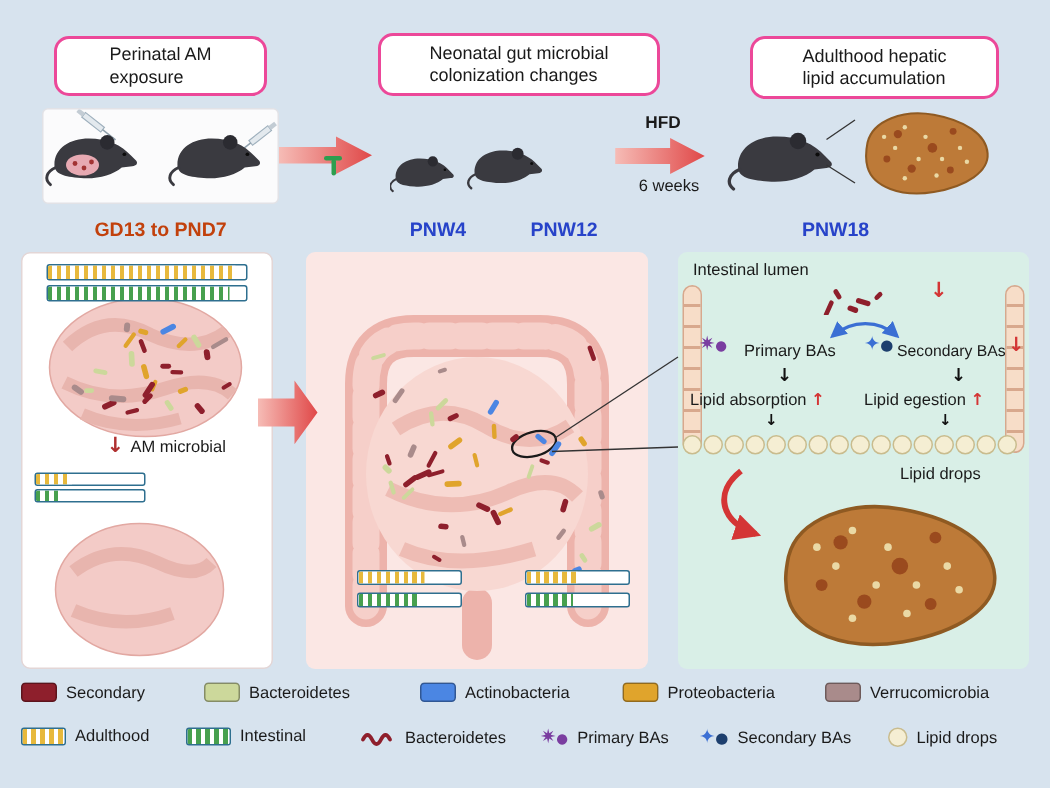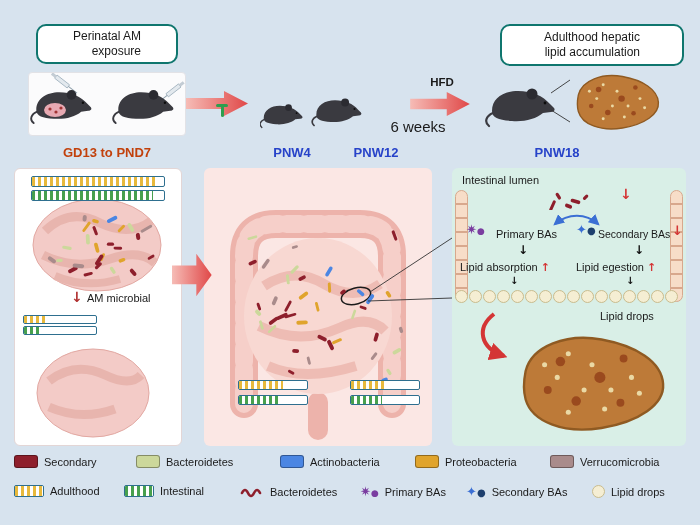--- a/index.html
+++ b/index.html
@@ -1,21 +1,21 @@
 <!DOCTYPE html>
 <html><head>
 <meta charset="utf-8">
 <style>
   *{margin:0;padding:0;box-sizing:border-box}
   html,body{background:#eef2f6}
   body{font-family:"Liberation Sans",sans-serif;color:#1a1a1a}
   .fig{position:relative;width:700px;height:525px;overflow:hidden;margin:0 auto}
   .abs{position:absolute}
-  .hbox{position:absolute;top:24px;background:#fff;border:2px solid #0f766e;border-radius:10px;
-        display:flex;align-items:center;justify-content:center;text-align:right;
+  .hbox{position:absolute;top:24px;background:#fff;border:2px solid #ec4899;border-radius:10px;
+        display:flex;align-items:center;justify-content:center;text-align:left;
         font-size:12px;line-height:1.25;white-space:pre-line;padding:3px 6px;z-index:3}
   .photo{position:absolute;background:#fbfbfc;border:1px solid #e2e2e6;border-radius:4px;z-index:1}
   .tl{position:absolute;font-weight:bold;font-size:13px;text-align:center;z-index:3}
   .tl-green{color:#c2410c}
   .tl-blue{color:#2743c9}
   .panel{position:absolute;border-radius:6px;z-index:1}
   .panel-left{border:1px solid #e3d6d6}
   .lbl{position:absolute;font-size:11px;white-space:nowrap;z-index:4}
   .small-lbl{font-size:10.5px}
   .red{color:#d43535;font-weight:bold}
@@ -90,21 +90,23 @@
     <g id="barrow">
         <polygon points="0,8 38,8 38,1 62,13.5 38,26 38,19 0,19" fill="url(#agrad)"></polygon>
       </g>
   </defs>
 </svg>
 
 <div class="fig" style="background: rgb(215, 227, 238);">
 
   <div class="hbox" style="left:36px;width:142px;height:40px"><span>Perinatal AM
 exposure</span></div>
-  <div class="hbox" style="left:500px;width:184px;height:42px"><span>Adulthood hepatic
+  <div class="hbox" style="left:252px;width:188px;height:42px;top:22px"><span>Neonatal gut microbial
+colonization changes</span></div>
+  <div class="hbox" style="left:500px;width:166px;height:42px"><span>Adulthood hepatic
 lipid accumulation</span></div>
 
   <div class="photo" style="left:28px;top:72px;width:158px;height:64px">
     <svg width="158" height="64">
       <g transform="translate(28,2) rotate(38)">
         <rect x="0" y="0" width="16" height="4" fill="#e3e9ee" stroke="#9fb0bd" stroke-width="0.8"></rect>
         <line x1="16" y1="2" x2="27" y2="2" stroke="#90a0ac" stroke-width="1"></line>
         <rect x="-5" y="0.5" width="5" height="3" fill="#c3ccd4"></rect>
       </g>
       <g transform="translate(152,14) rotate(142)">
@@ -132,21 +134,21 @@
 
   <svg class="abs" style="left:260px;top:86px;z-index:3" width="110" height="50">
     <use href="#mouse" transform="translate(0,16) scale(0.62)"></use>
     <use href="#mouse" transform="translate(52,10) scale(0.72)"></use>
   </svg>
 
   <div class="hfd-lbl" style="left:414px;top:76px;width:56px">HFD</div>
   <svg class="abs" style="left:410px;top:91px;z-index:3" width="60" height="26" viewBox="0 0 62 27">
       <use href="#barrow"></use>
     </svg>
-  <div class="hfd-lbl" style="left:386px;top:118px;width:64px;font-weight:normal;font-size:15px">6 weeks</div>
+  <div class="hfd-lbl" style="left:414px;top:118px;width:64px;font-weight:normal;font-size:11px">6 weeks</div>
 
   <svg class="abs" style="left:484px;top:80px;z-index:3" width="74" height="50">
     <use href="#mouse" transform="translate(2,5)"></use>
   </svg>
   <svg class="abs" style="left:570px;top:70px;z-index:3" width="94" height="66">
     <use href="#liver" transform="translate(1,1) scale(0.92)"></use>
   </svg>
 
   <div class="tl tl-green" style="left:28px;top:145px;width:158px">GD13 to PND7</div>
   <div class="tl tl-blue" style="left:252px;top:145px;width:80px">PNW4</div>

